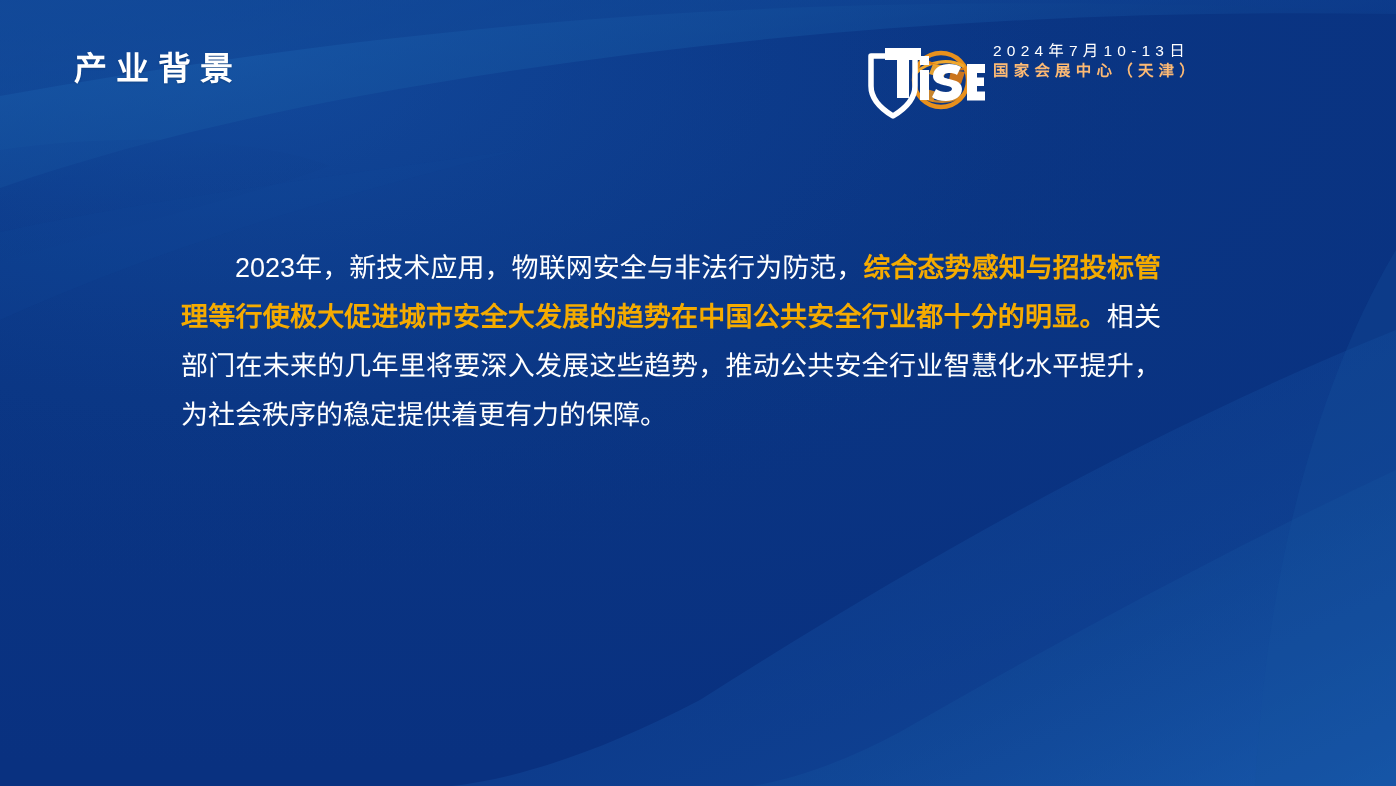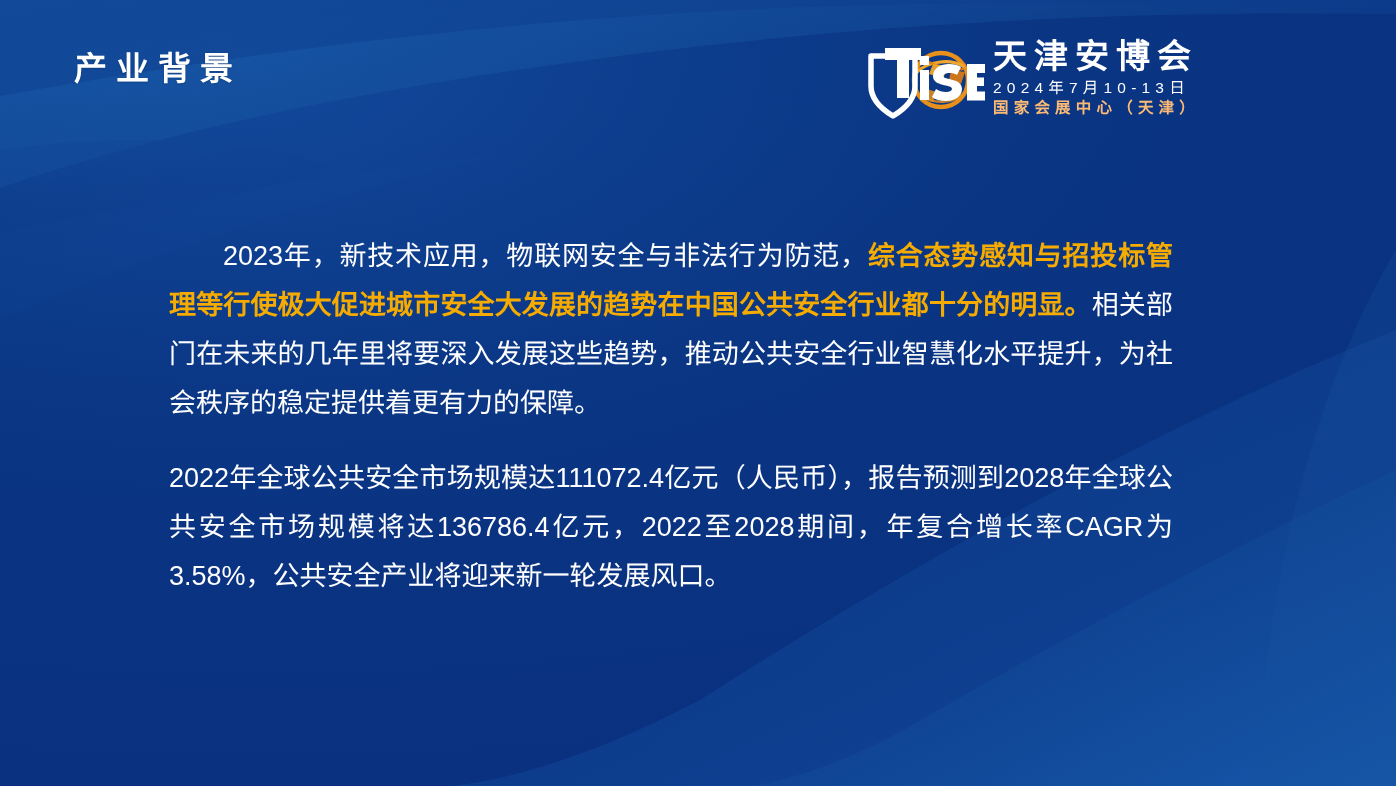--- a/index.html
+++ b/index.html
@@ -113,21 +113,21 @@
     left: 165px;
     top: 228px;
     width: 1012px;
   }
   .para {
     color: #ffffff;
     font-size: 27px;
     line-height: 49px;
     text-align: justify;
     text-justify: inter-ideograph;
-    margin: 4px;
+    margin: 16px;
   }
   .para + .para { margin-top: 26px; }
   .indent { display: inline-block; width: 54px; }
   .hl {
     color: #f5ab00;
     font-weight: bold;
   }
 </style>
 </head>
 <body>
@@ -209,33 +209,29 @@
           <g fill="#ffffff">
             <rect x="57" y="34" width="9" height="30"></rect>
             <rect x="57" y="20" width="9" height="9"></rect>
             <path d="M70,40 C70,32 78,28 86,28 C91,28 95,29 98,31 L94,39 C92,37.6 89,37 86.5,37 C83,37 80.5,38 80.5,40 C80.5,44.5 99,41.5 99,53 C99,61 91,65 83,65 C77,65 72,63.5 69,61 L73,53 C76,55 79,56 83,56 C87,56 89,54.8 89,52.8 C89,48 70,51 70,40 Z"></path>
             <path d="M104,28 L122,28 L122,37 L114,37 L114,41.5 L121,41.5 L121,50 L114,50 L114,55.5 L122,55.5 L122,64.5 L104,64.5 Z"></path>
           </g>
         </svg>
       </div>
 
       <div class="logo-text">
-        <div class="logo-name">天津安博会</div>
         <div class="logo-date">2024年7月10-13日</div>
         <div class="logo-venue">国家会展中心（天津）</div>
       </div>
 
     </div>
   </div>
 
   <div class="content">
 
     <p class="para">
       <span class="indent"></span><span>2023年，新技术应用，物联网安全与非法行为防范，</span><span class="hl">综合态势感知与招投标管理等行使极大促进城市安全大发展的趋势在中国公共安全行业都十分的明显。</span><span>相关部门在未来的几年里将要深入发展这些趋势，推动公共安全行业智慧化水平提升，为社会秩序的稳定提供着更有力的保障。</span>
     </p>
 
-    <p class="para">
-      <span>2022年全球公共安全市场规模达111072.4亿元（人民币），报告预测到2028年全球公共安全市场规模将达136786.4亿元，2022至2028期间，年复合增长率CAGR为3.58%，公共安全产业将迎来新一轮发展风口。</span>
-    </p>
 
   </div>
 
 </div>
 
 </body></html>

